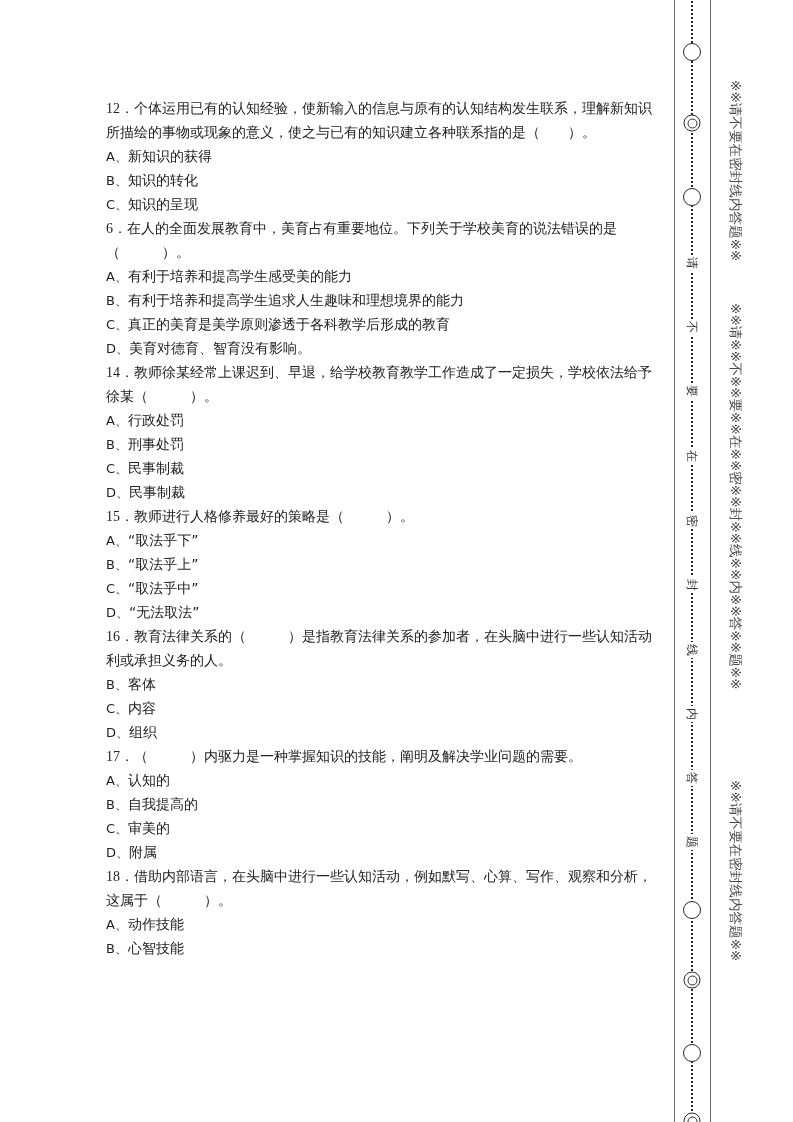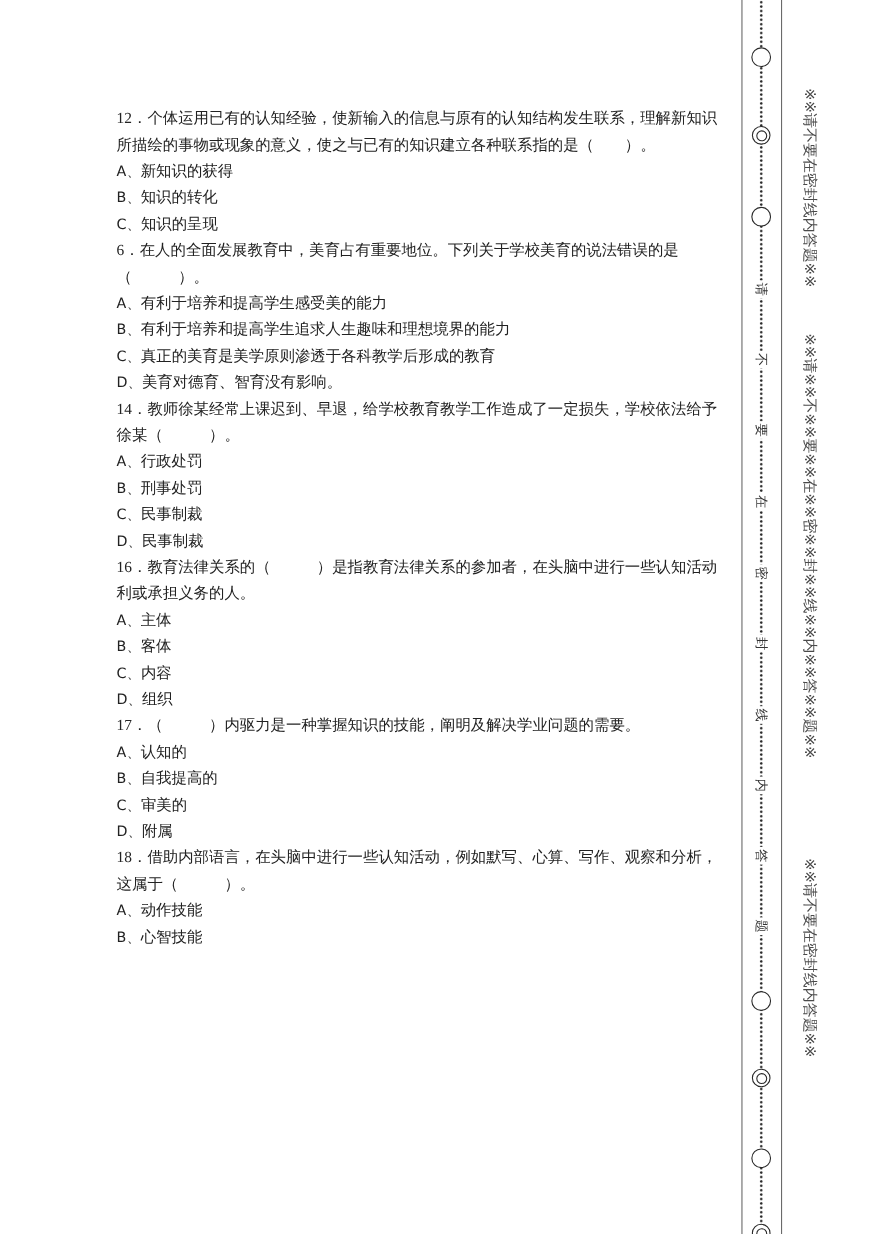--- a/index.html
+++ b/index.html
@@ -83,25 +83,31 @@
 
   <div>
     <div class="line"><span class="qnum">14．</span><span>教师徐某经常上课迟到、早退，给学校教育教学工作造成了一定损失，学校依法给予</span></div>
     <div class="line">徐某（　　　）。</div>
     <div class="line"><span class="opt-label">A、</span><span>行政处罚</span></div>
     <div class="line"><span class="opt-label">B、</span><span>刑事处罚</span></div>
     <div class="line"><span class="opt-label">C、</span><span>民事制裁</span></div>
     <div class="line"><span class="opt-label">D、</span><span>民事制裁</span></div>
   </div>
 
+  <div>
+    <div class="line"><span class="qnum">15．</span><span>教师进行人格修养最好的策略是（　　　）。</span></div>
+    <div class="line"><span class="opt-label">A、</span><span>“取法乎下”</span></div>
+    <div class="line"><span class="opt-label">B、</span><span>“取法乎上”</span></div>
+    <div class="line"><span class="opt-label">C、</span><span>“取法乎中”</span></div>
+    <div class="line"><span class="opt-label">D、</span><span>“无法取法”</span></div>
+  </div>
 
   <div>
     <div class="line"><span class="qnum">16．</span><span>教育法律关系的（　　　）是指教育法律关系的参加者，在头脑中进行一些认知活动</span></div>
     <div class="line">利或承担义务的人。</div>
-    <div class="line"><span class="opt-label">A、</span><span>主体</span></div>
     <div class="line"><span class="opt-label">B、</span><span>客体</span></div>
     <div class="line"><span class="opt-label">C、</span><span>内容</span></div>
     <div class="line"><span class="opt-label">D、</span><span>组织</span></div>
   </div>
 
   <div>
     <div class="line"><span class="qnum">17．</span><span>（　　　）内驱力是一种掌握知识的技能，阐明及解决学业问题的需要。</span></div>
     <div class="line"><span class="opt-label">A、</span><span>认知的</span></div>
     <div class="line"><span class="opt-label">B、</span><span>自我提高的</span></div>
     <div class="line"><span class="opt-label">C、</span><span>审美的</span></div>

